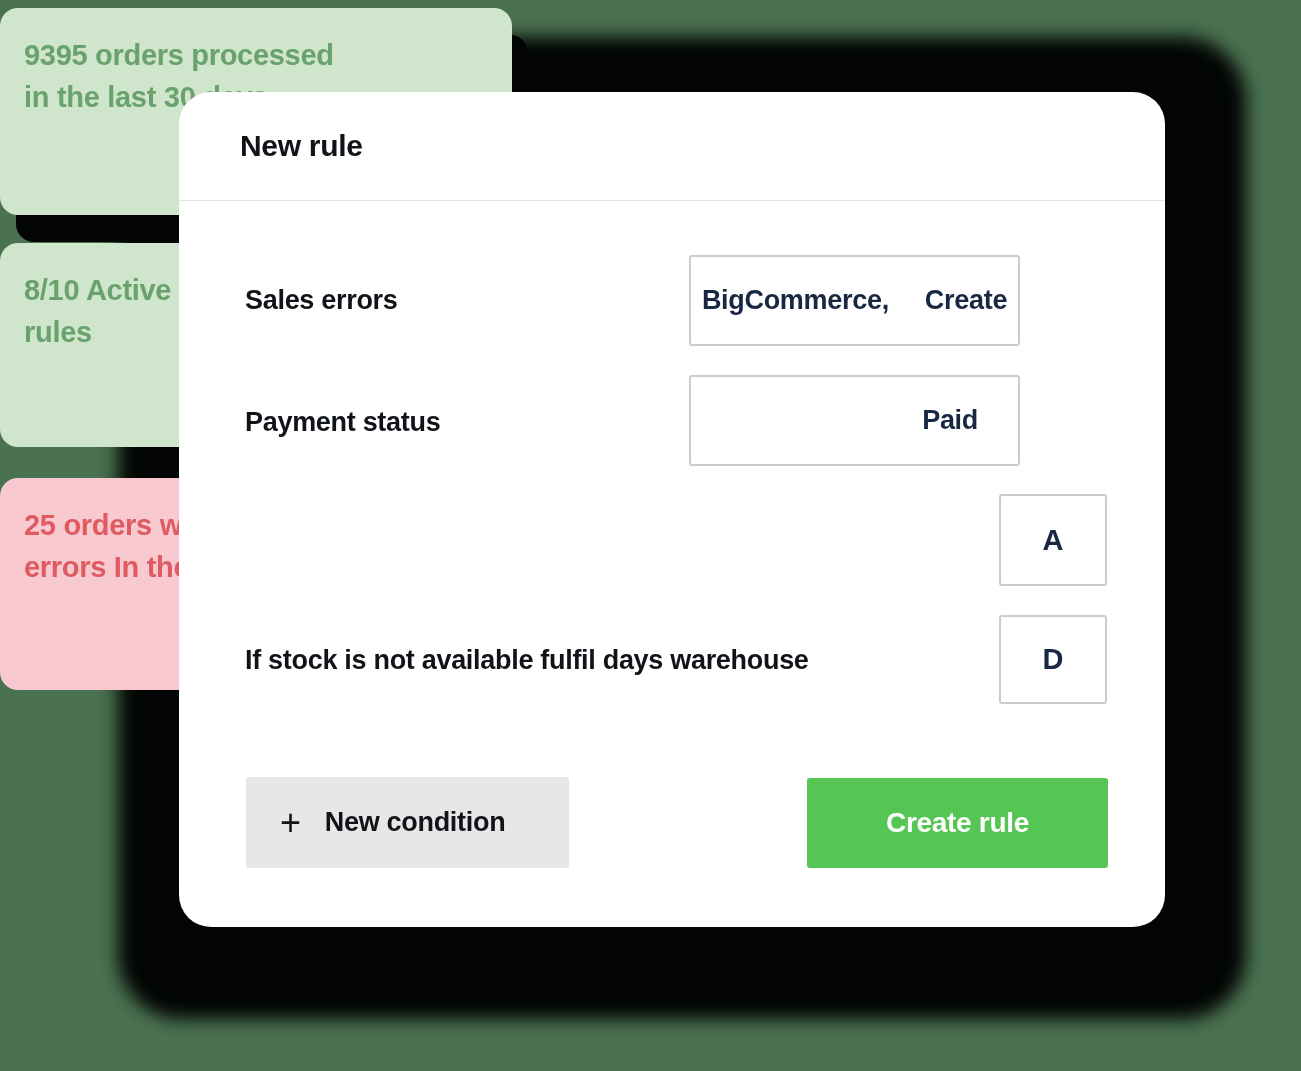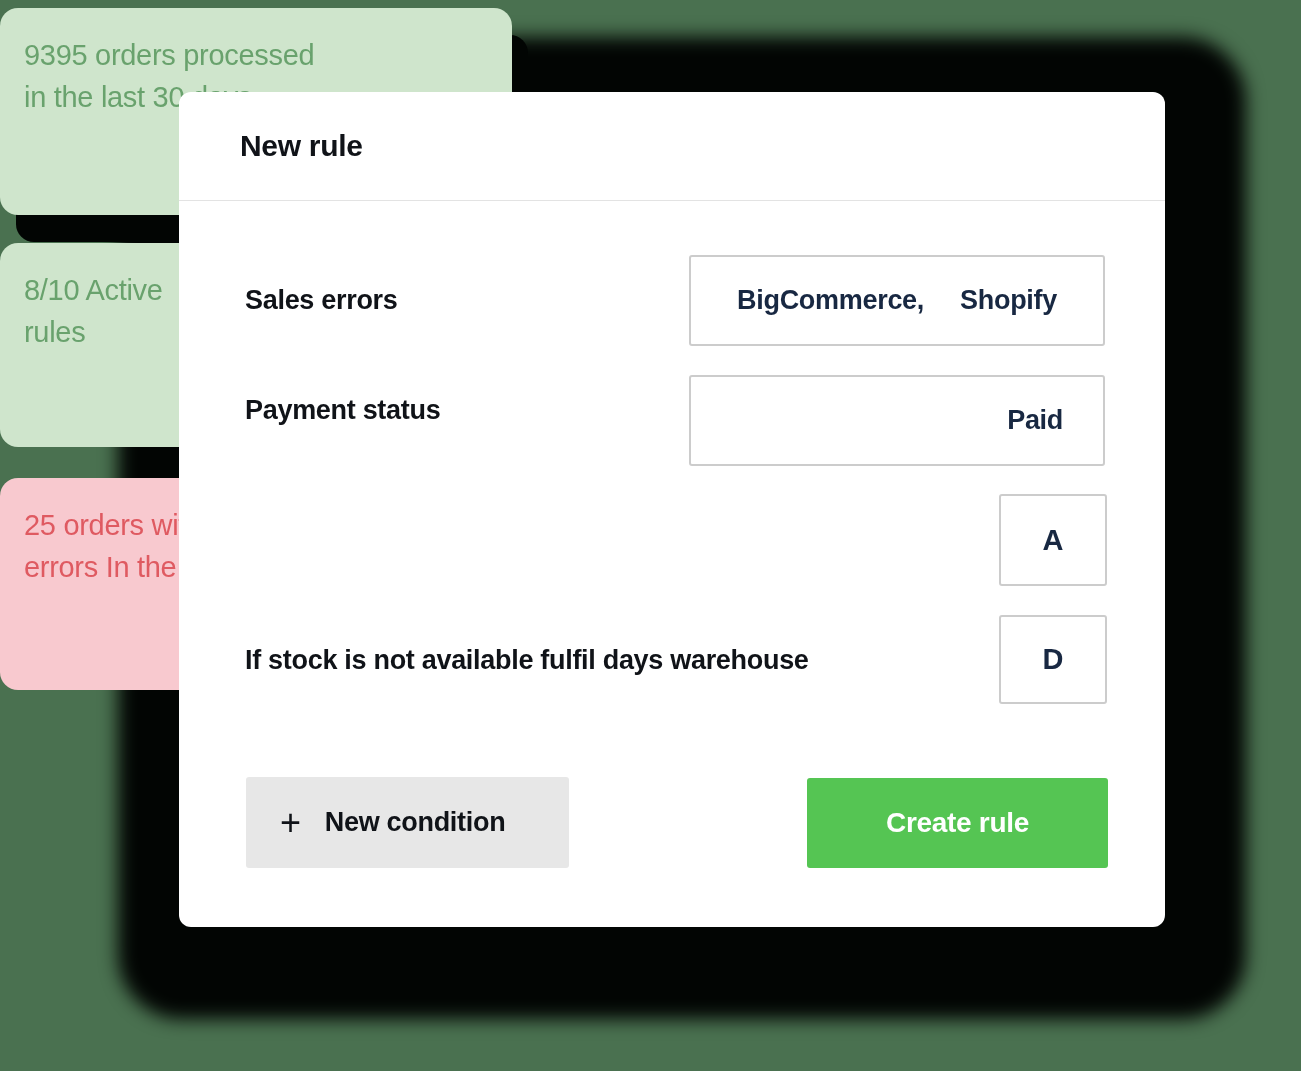--- a/index.html
+++ b/index.html
@@ -30,21 +30,21 @@
 
   
   .card {
     position: absolute;
     left: 0;
     width: 512px;
     border-radius: 18px;
     padding: 26px 0 0 24px;
     box-sizing: border-box;
     font-size: 29px;
-    font-weight: 400;
+    font-weight: 700;
     letter-spacing: -0.3px;
     line-height: 42px;
     white-space: nowrap;
   }
   .card-green {
     background: var(--card-green-bg);
     color: var(--card-green-text);
   }
   .card-pink {
     background: var(--card-pink-bg);
@@ -55,21 +55,21 @@
   .card-3 { top: 478px; height: 212px; }
 
   
   .modal {
     position: absolute;
     left: 179px;
     top: 92px;
     width: 986px;
     height: 835px;
     background: var(--modal-white);
-    border-radius: 12px;
+    border-radius: 32px;
   }
   .modal-title {
     position: absolute;
     left: 61px;
     top: 28px;
     height: 52px;
     line-height: 52px;
     font-size: 30px;
     font-weight: 700;
     letter-spacing: -0.3px;
@@ -88,28 +88,28 @@
     left: 66px;
     height: 34px;
     line-height: 34px;
     font-size: 27px;
     font-weight: 700;
     letter-spacing: -0.3px;
     color: var(--label-black);
     white-space: nowrap;
   }
   .label-1 { top: 191px; }
-  .label-2 { top: 301px; }
+  .label-2 { top: 313px; }
   .label-3 { top: 431px; }
   .label-4 { top: 551px; }
 
   .input-lg {
     position: absolute;
     left: 510px;
-    width: 416px;
+    width: 331px;
     height: 91px;
     box-sizing: border-box;
     border: 2px solid var(--border-gray);
     border-radius: 3px;
     background: var(--modal-white);
     display: flex;
     align-items: center;
     font-size: 27px;
     font-weight: 700;
     letter-spacing: -0.3px;
@@ -197,21 +197,21 @@
   </div>
 
   <div class="modal">
 
     <div class="modal-title">New rule</div>
     <div class="modal-divider"></div>
 
     <div class="field-label label-1">Sales errors</div>
     <div class="input-lg input-1">
       <span>BigCommerce,</span>
-      <span>Shopify</span>
+      <span>Create</span>
     </div>
 
     <div class="field-label label-2">Payment status</div>
     <div class="input-lg input-2">
       <span>Paid</span>
     </div>
 
     <div class="input-sm input-3">
       <span>A</span>
     </div>

